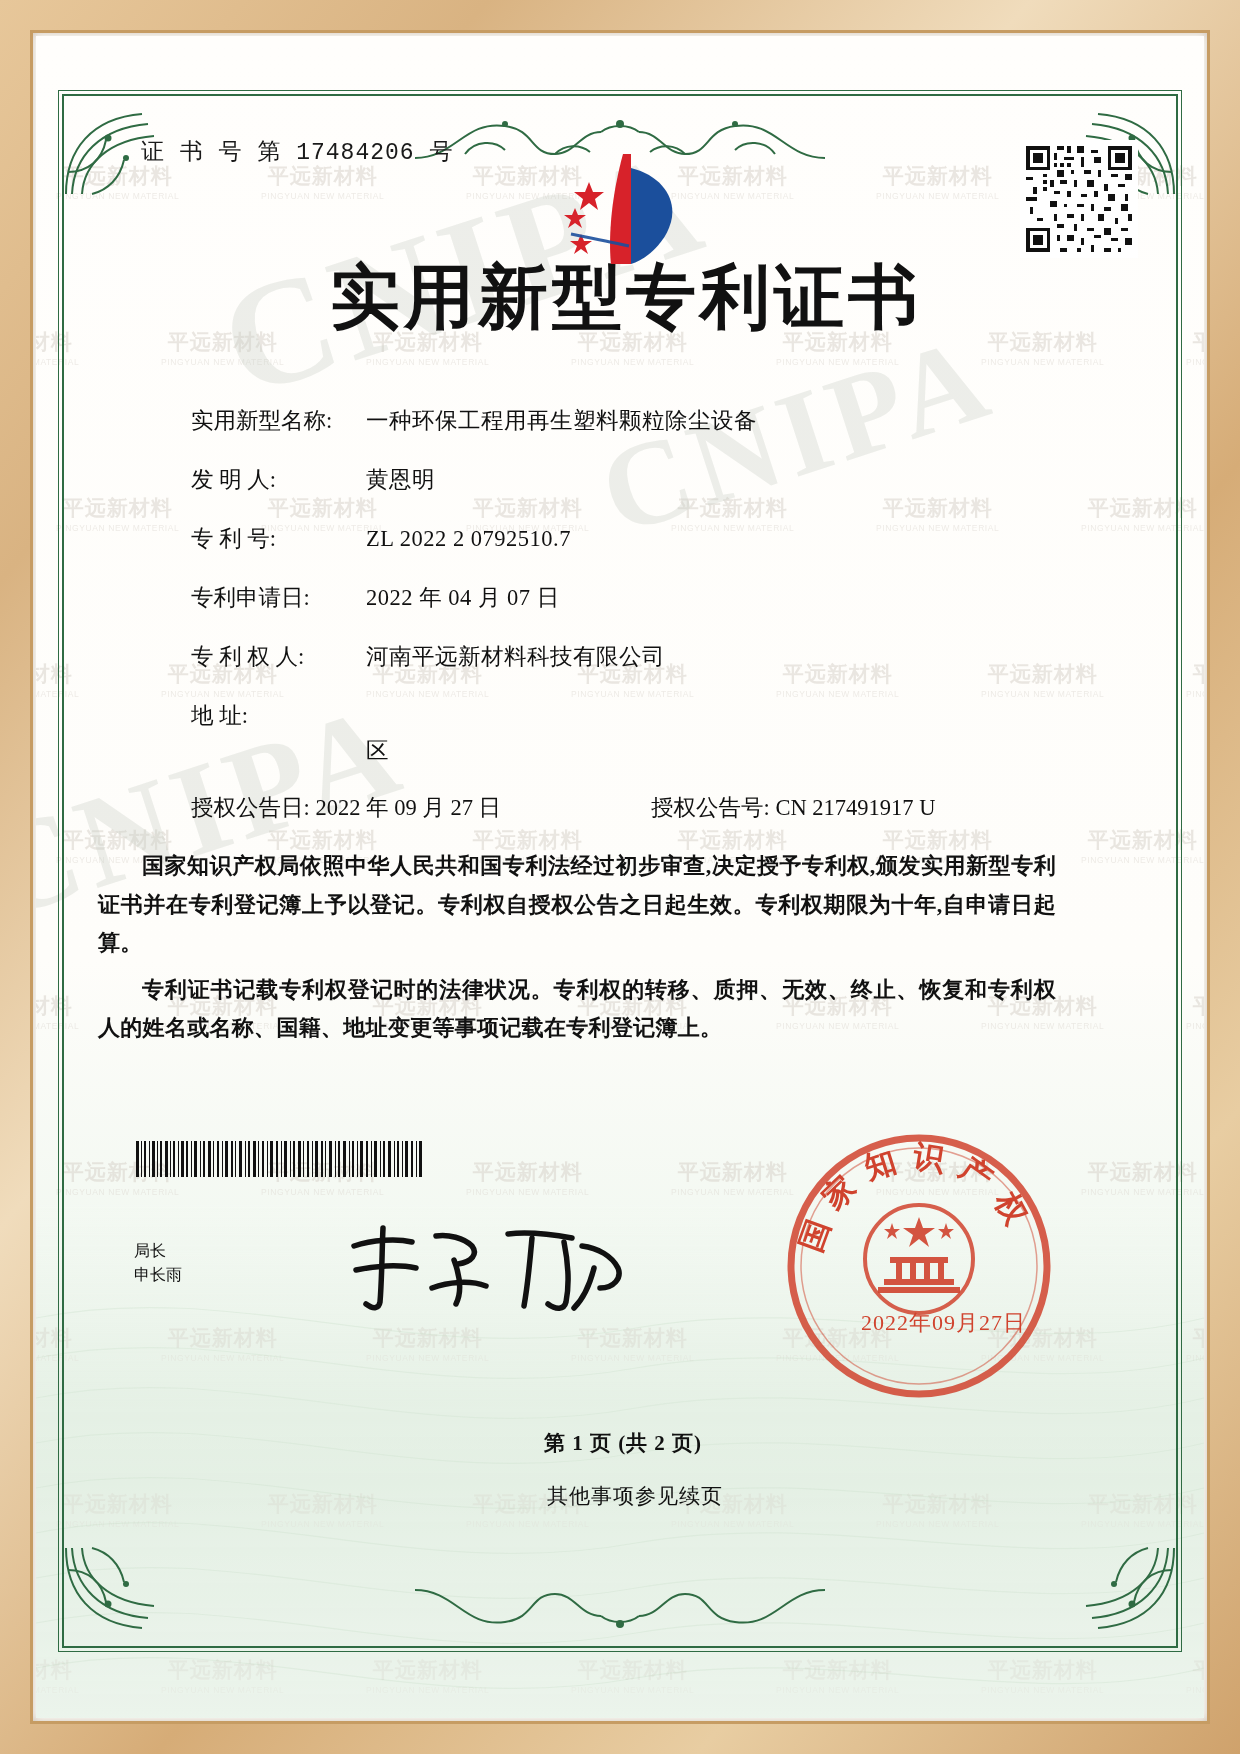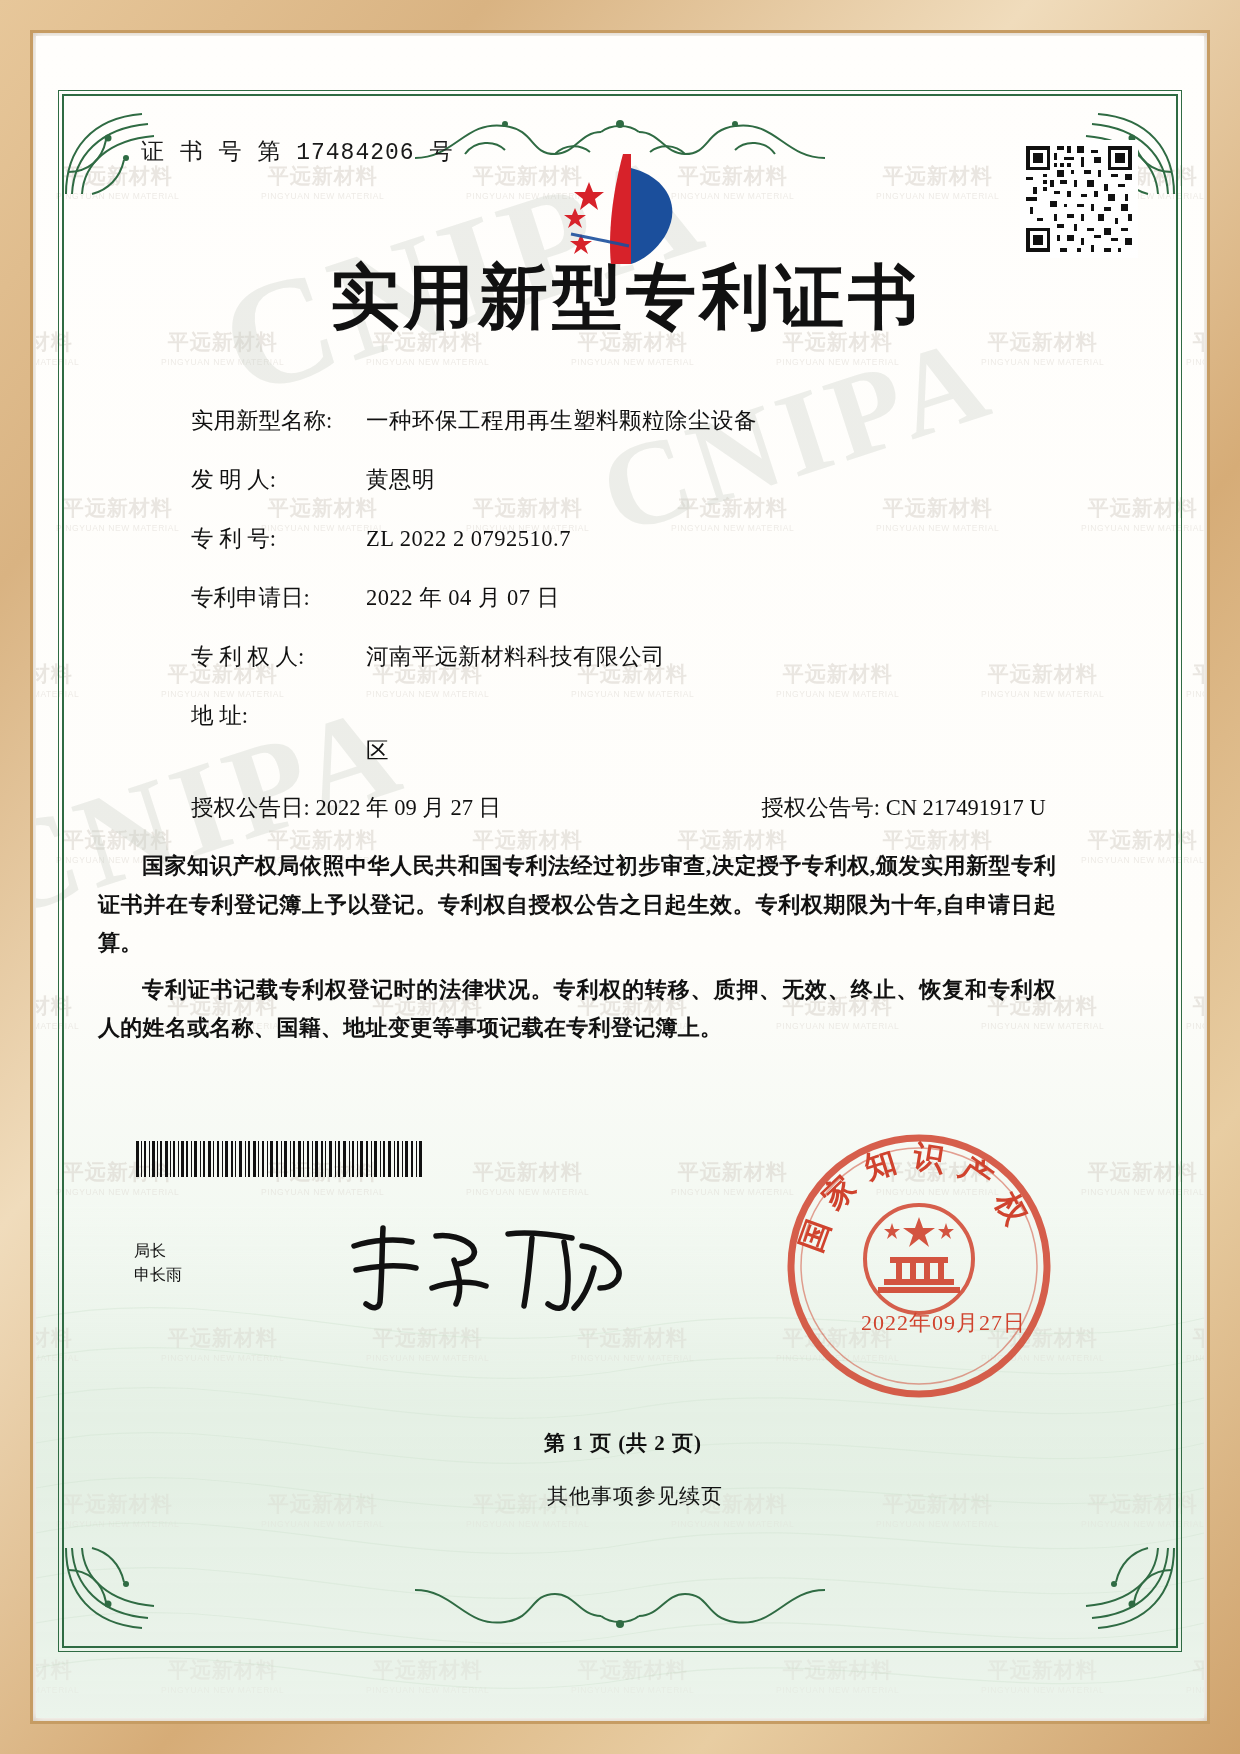--- a/index.html
+++ b/index.html
@@ -188,21 +188,21 @@
     margin-bottom: 30px;
     font-size: 22.5px;
   }
 
   .pub-row {
     display: flex;
     margin-bottom: 26px;
     font-size: 22.5px;
   }
   .pub-left { width: 460px; flex: 0 0 460px; }
-  .pub-right { flex: 1; text-align: center; }
+  .pub-right { flex: 1; }
 
   .para {
     font-size: 22px;
     line-height: 1.75;
     text-indent: 44px;
     color: #111;
     margin-top: 22px;
     letter-spacing: .3px;
     text-align: justify;
     padding-right: 6px;

